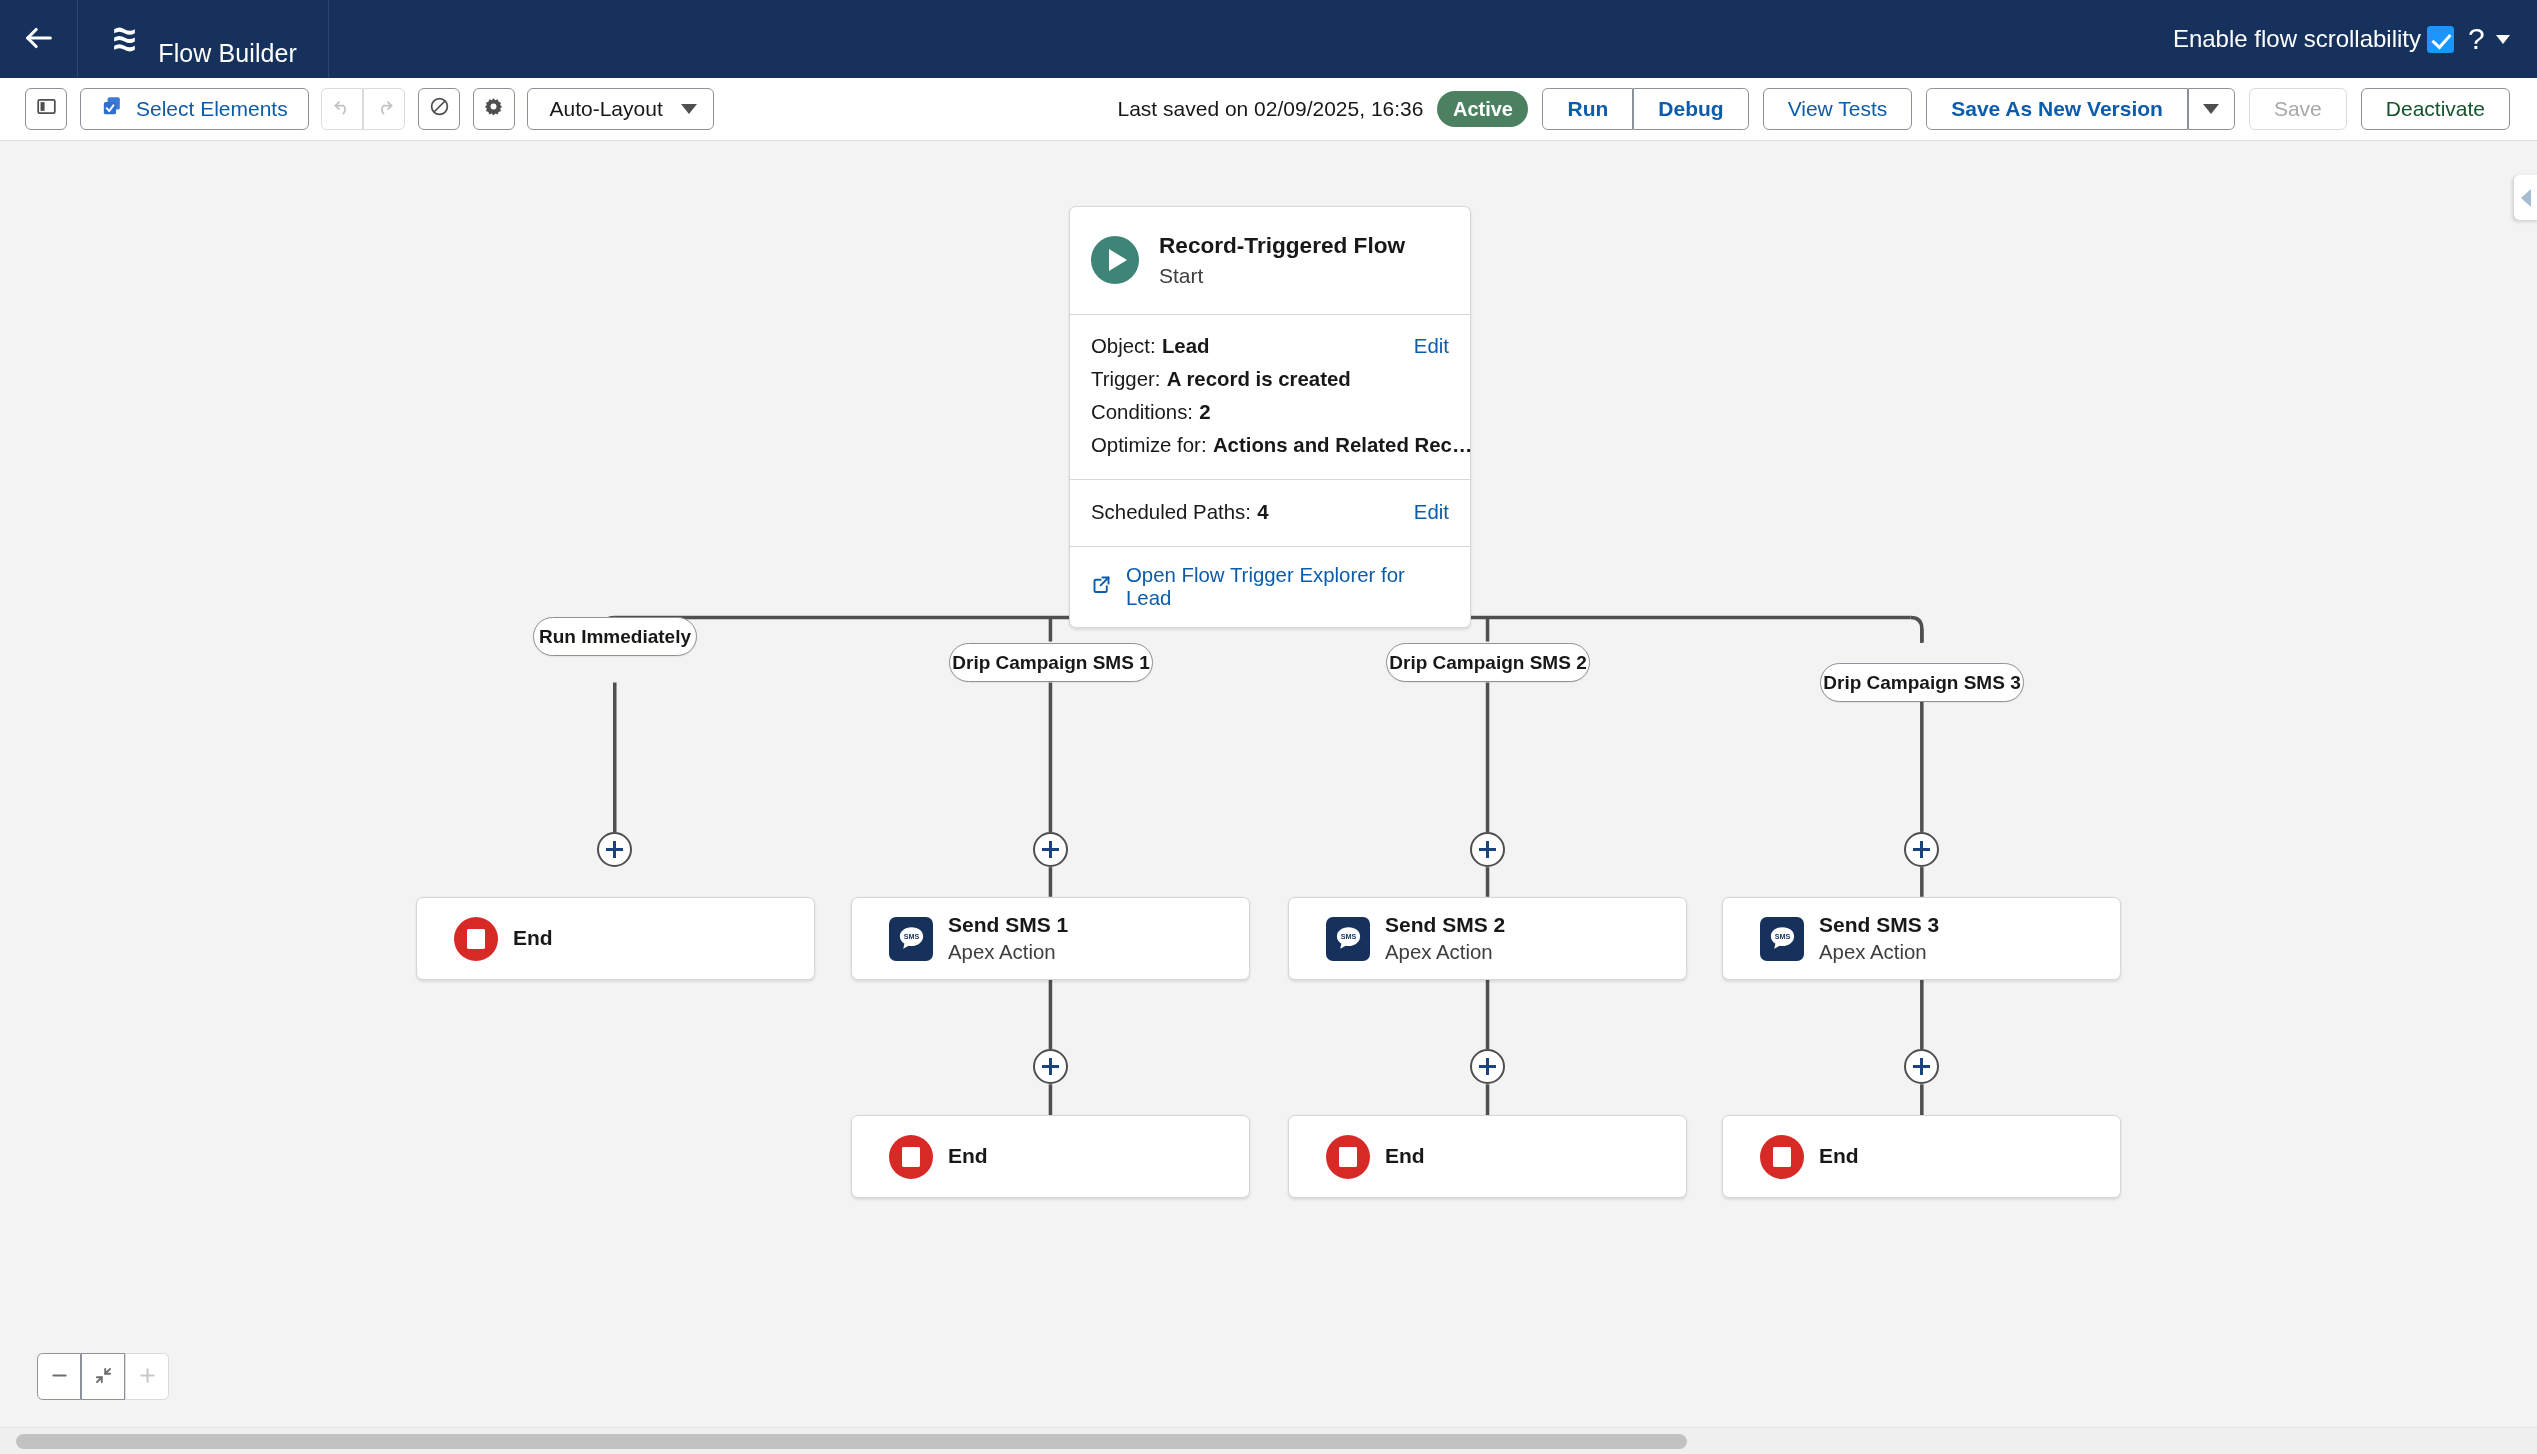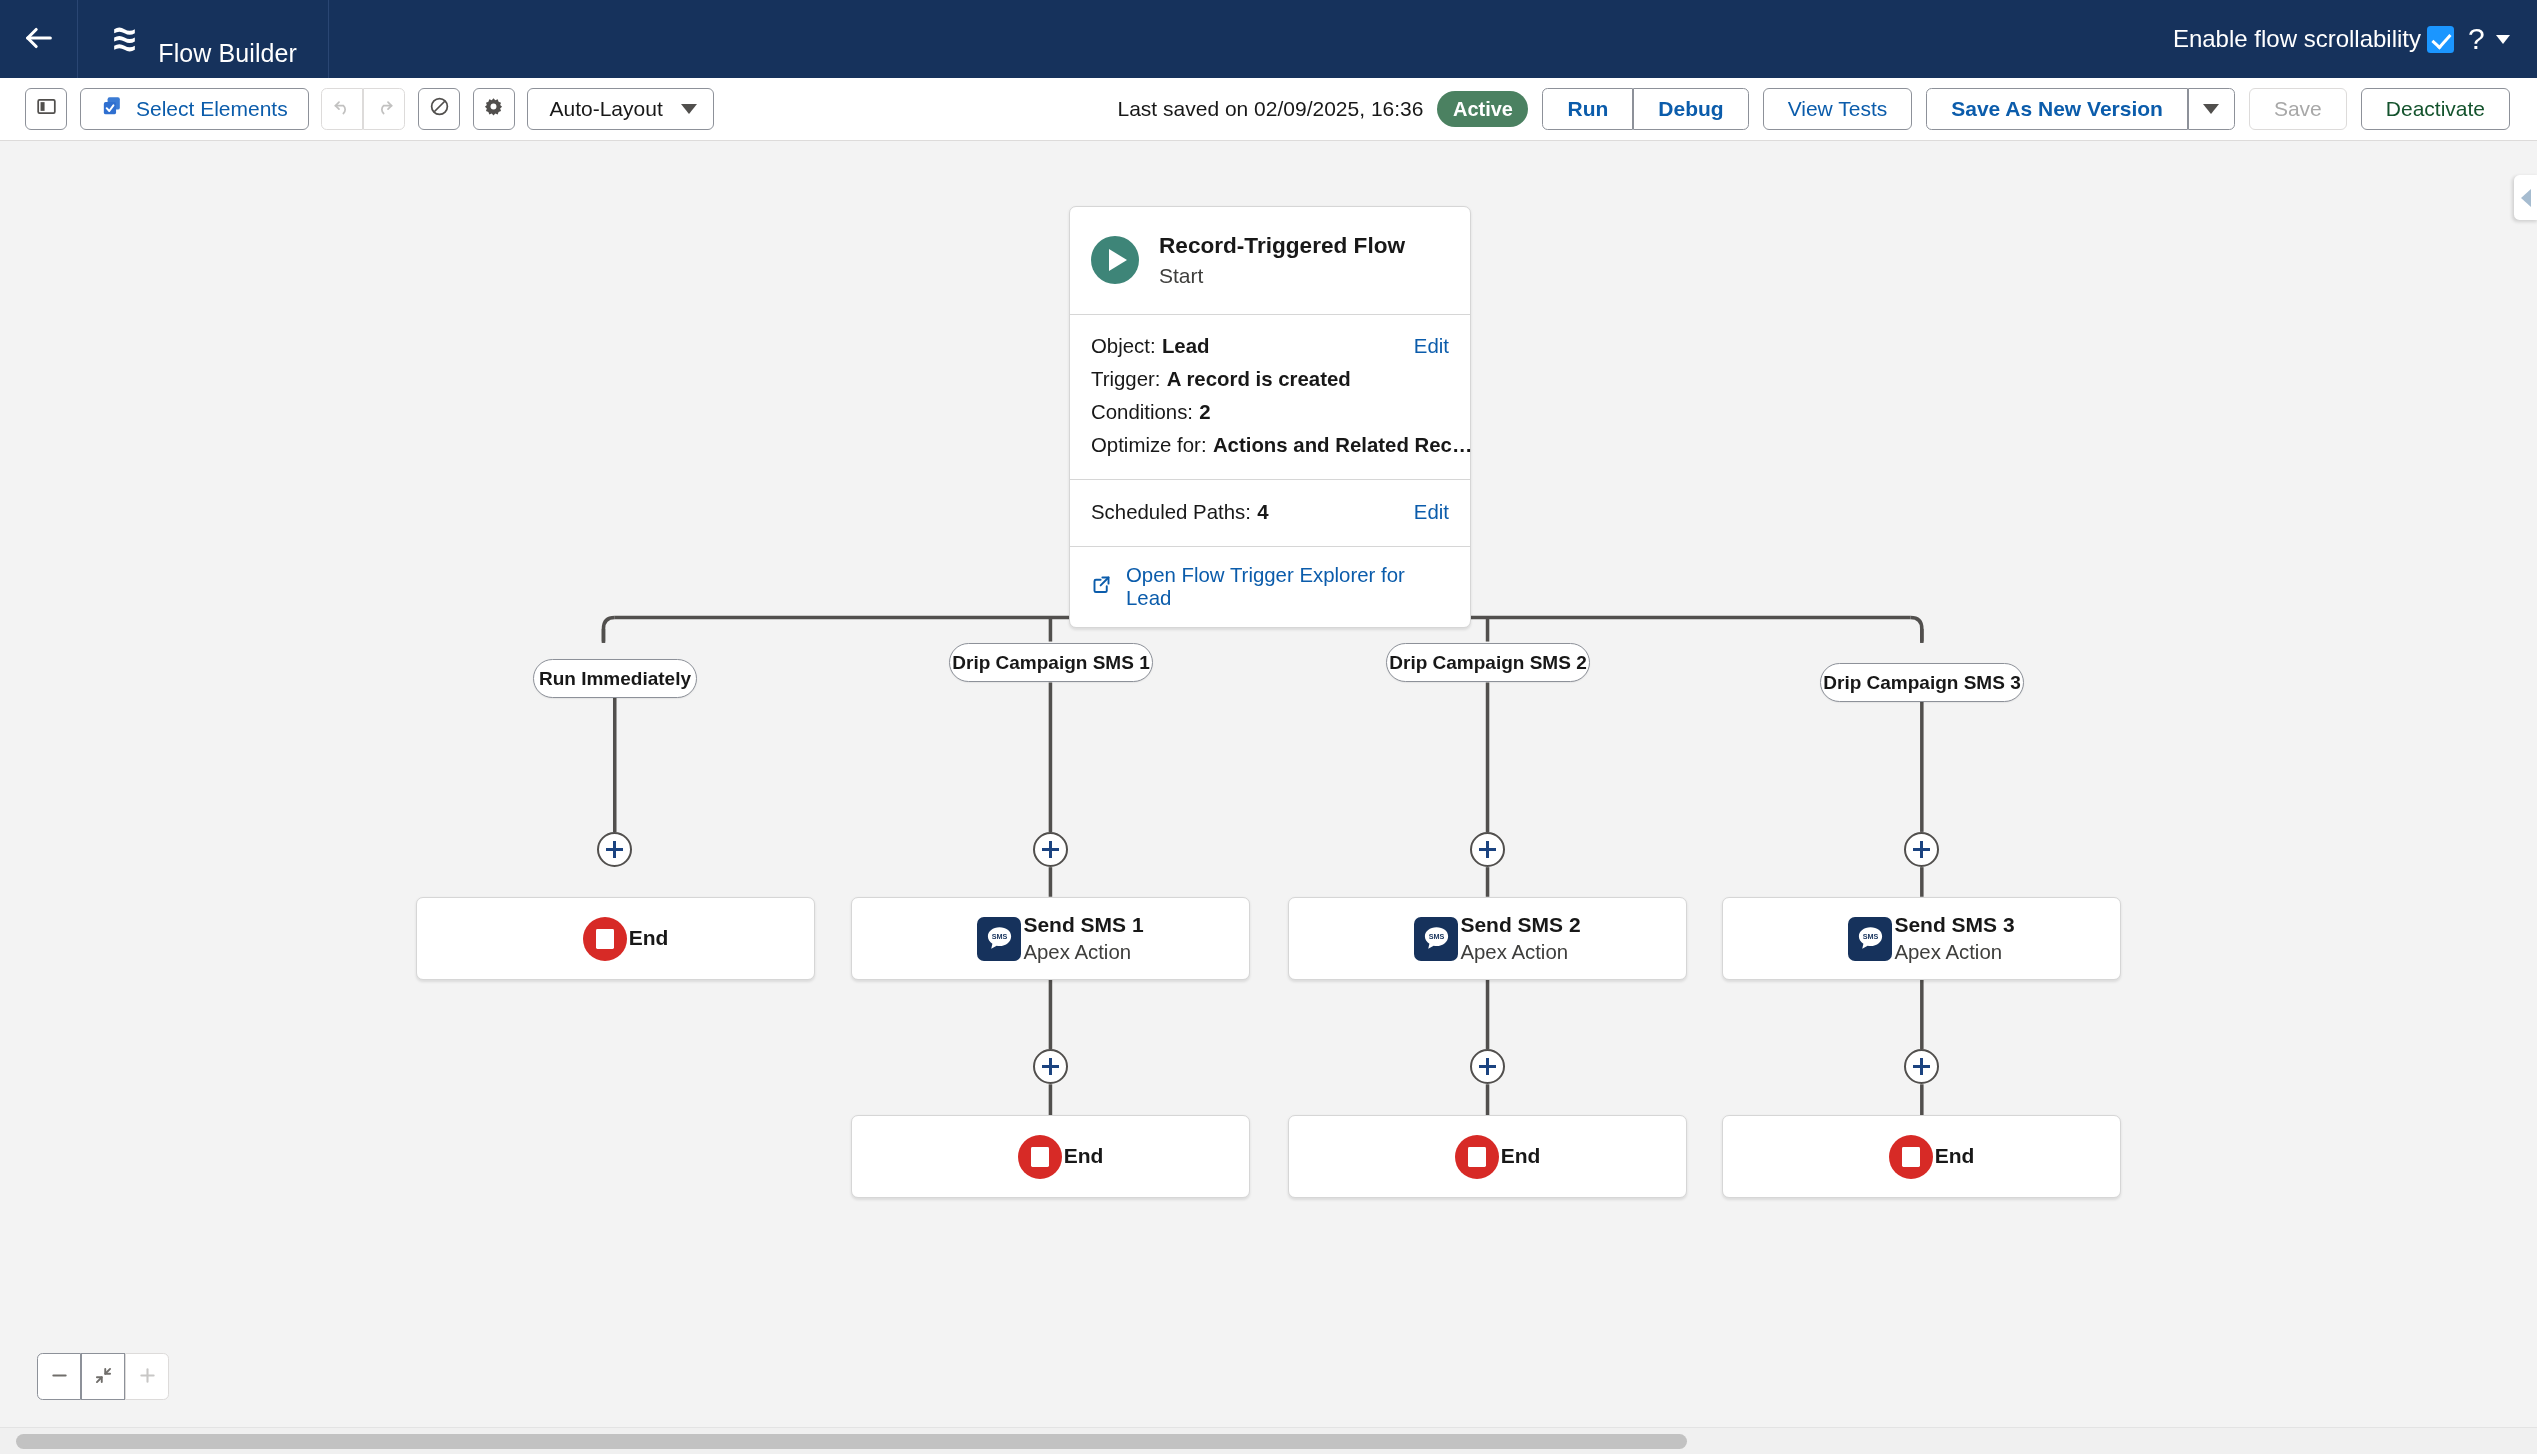--- a/index.html
+++ b/index.html
@@ -201,21 +201,21 @@
     border: 2.1px solid #514f4d;
     cursor: pointer;
   }
   .plus::before, .plus::after {
     content: ""; position: absolute; background: #1b4380;
   }
   .plus::before { left: 7px; top: 14px; width: 17px; height: 2.8px; }
   .plus::after  { left: 14px; top: 7px; width: 2.8px; height: 17px; }
 
   
-  .el-node { height: 83px; display: flex; align-items: center; padding-left: 20px; gap: 2px; justify-content: center; }
+  .el-node { height: 83px; display: flex; align-items: center; padding-left: 37px; gap: 15px; }
   .el-icon { width: 44px; height: 44px; border-radius: 7px; flex: none; position: relative; }
   .el-icon.sms { background: #16325c; display: flex; align-items: center; justify-content: center; }
   .el-icon.sms svg { width: 31px; height: 31px; }
   .el-icon.end {
     background: #d72a26; border-radius: 50%;
     display: flex; align-items: center; justify-content: center;
   }
   .el-icon.end::after {
     content: ""; width: 18.3px; height: 20px; background: #ffffff; border-radius: 1.4px;
   }
@@ -477,21 +477,21 @@
         <svg viewBox="0 0 24 24" fill="none" stroke="#0b5cab" stroke-width="2.2" stroke-linecap="round" stroke-linejoin="round">
           <path d="M13 4 h7 v7"></path>
             <path d="M20 4 L11 13"></path>
           <path d="M18 14 v5 a1.6 1.6 0 0 1 -1.6 1.6 H5.6 A1.6 1.6 0 0 1 4 19 V8.2 A1.6 1.6 0 0 1 5.6 6.6 H11"></path>
         </svg>
       </span>
       <span>Open Flow Trigger Explorer for Lead</span>
     </div>
   </div>
 
-  <div class="pill" style="left:533px; top:518px; width:164px;">
+  <div class="pill" style="left:533px; top:476px; width:164px;">
     <span>Run Immediately</span>
   </div>
   <div class="plus" style="left:597px; top:691px;"></div>
   <div class="node el-node" style="left:416px; top:756px; width:399px;">
     <div class="el-icon end"></div>
     <div class="el-text">
       <span class="el-title">End</span>
     </div>
   </div>
 

